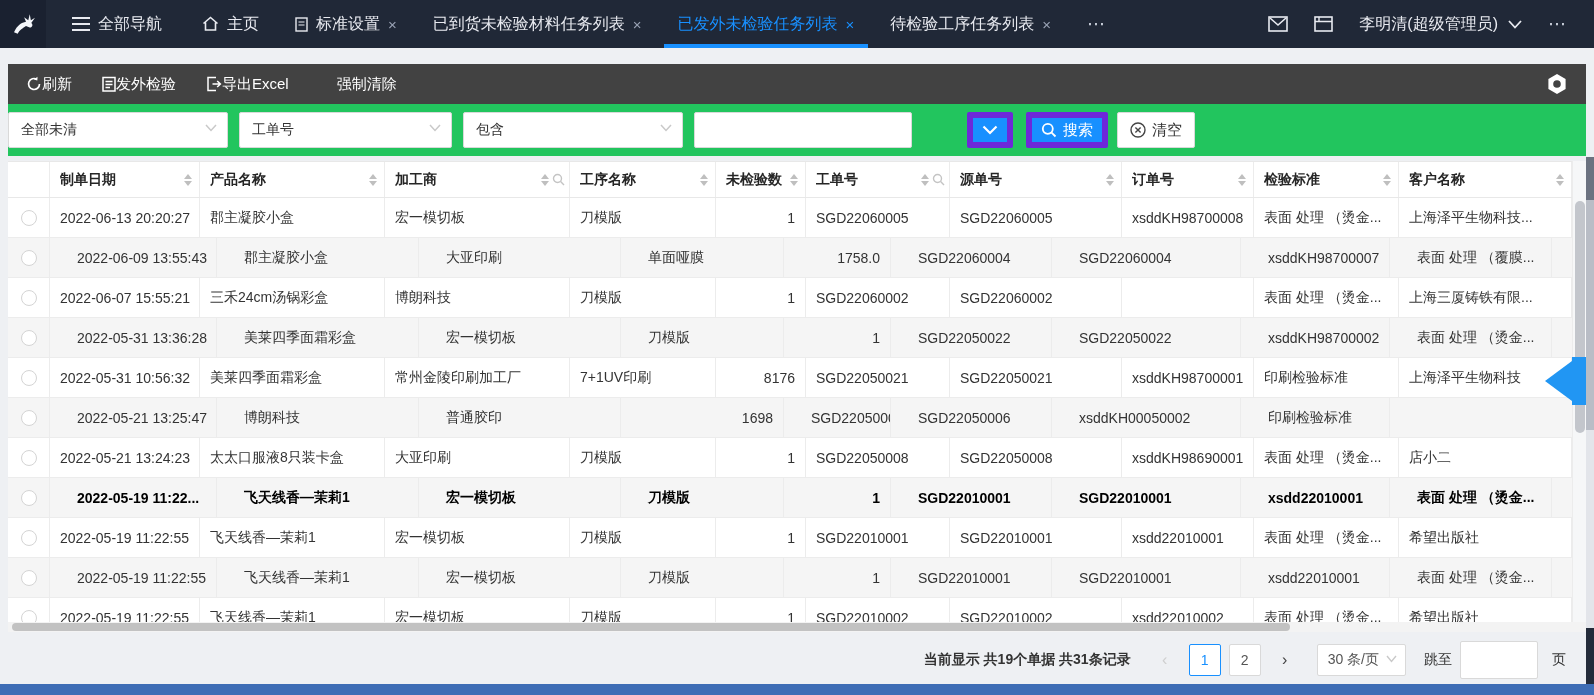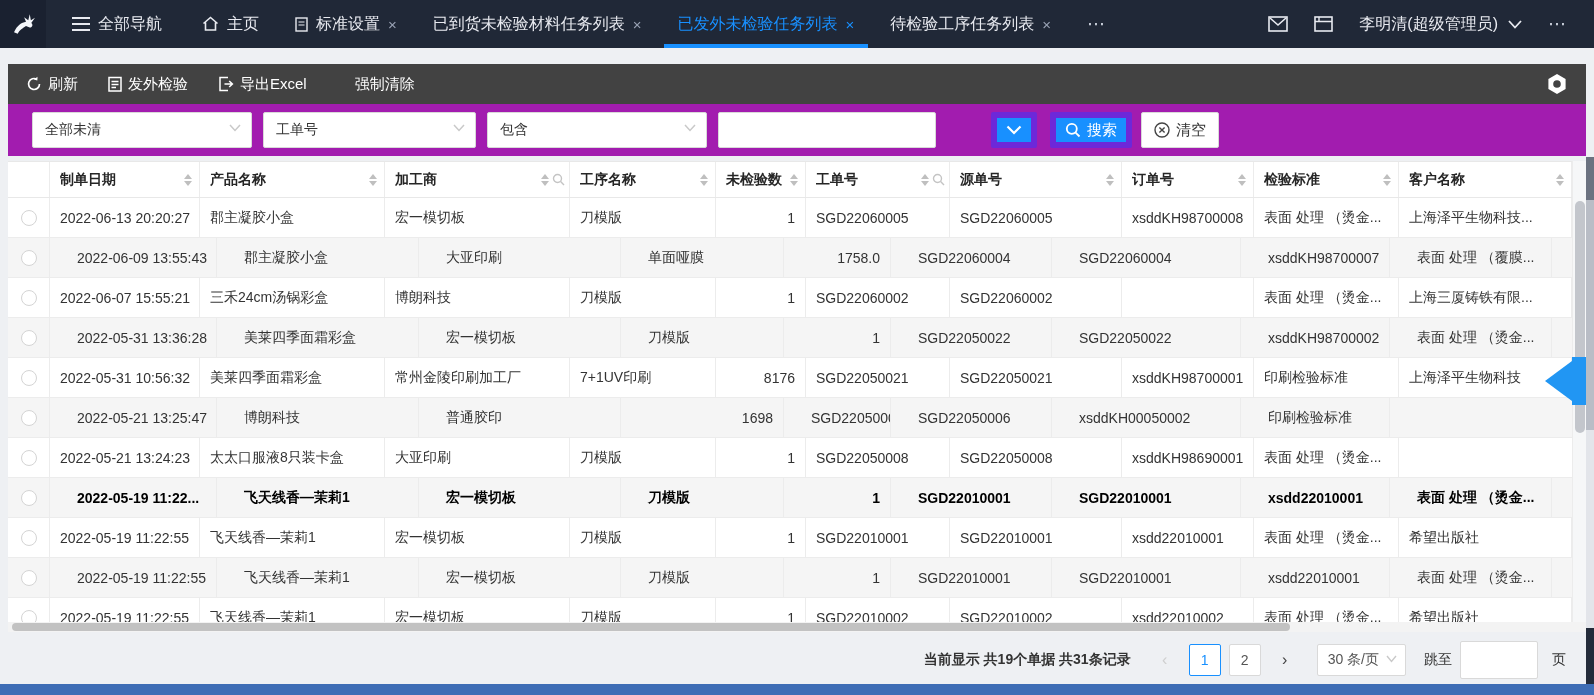--- a/index.html
+++ b/index.html
@@ -16,26 +16,26 @@
   .nav-tab .close { color:#9aa3b5; font-size:15px; line-height:1; }
   .nav-tab.active { color:#1890ff; }
   .nav-tab.active .close { color:#1890ff; }
   .nav-tab.active::after { content:""; position:absolute; left:-14px; right:-14px; bottom:0; height:4px; background:#1890ff; }
   .tab-more { color:#cdd3de; font-size:18px; letter-spacing:2px; margin-right:30px; cursor:pointer; }
   .nav-right { margin-left:auto; display:flex; align-items:center; gap:26px; padding-right:26px; }
   .user-chip { display:flex; align-items:center; gap:10px; white-space:nowrap; }
 
   
   .toolbar { display:flex; align-items:center; height:40px; margin:16px 8px 0 8px; background:#424242; color:#fff; font-size:15px; padding:0 18px; }
-  .tbtn { display:flex; align-items:center; gap:6px; margin-right:30px; cursor:pointer; white-space:nowrap; }
+  .tbtn { display:flex; align-items:center; gap:0; margin-right:30px; cursor:pointer; white-space:nowrap; }
   .tbtn.noicon { margin-left:18px; }
   .toolbar .spacer { flex:1; }
 
   
-  .filter-bar { display:flex; align-items:center; height:52px; margin:0 8px; background:#a21caf; padding:0 24px; }
+  .filter-bar { display:flex; align-items:center; height:52px; margin:0 8px; background:#22c55e; padding:0 0; }
   .sel { position:relative; height:36px; background:#fff; border:1px solid #d9d9d9; border-radius:2px; display:flex; align-items:center; padding:0 28px 0 12px; font-size:14px; color:#333; cursor:pointer; }
   .sel .sel-arrow { position:absolute; right:10px; top:11px; }
   .txt-input { height:36px; border:1px solid #d9d9d9; border-radius:2px; background:#fff; font-size:14px; padding:0 10px; outline:none; font-family:inherit; }
   .btn { height:36px; display:flex; align-items:center; justify-content:center; gap:6px; border-radius:2px; font-size:15px; cursor:pointer; }
   .btn-blue { background:#1890ff; color:#fff; border:6px solid #6d28d9; }
   .btn-plain { background:#fff; color:#333; border:1px solid #d9d9d9; }
 
   
   .table-wrap { position:relative; margin:5px 8px 0 8px; height:471px; background:#fff; overflow:hidden; }
   .tgrid { width:1564px; }
@@ -444,20 +444,21 @@
             </div>
     <div class="cell">2022-05-21 13:24:23</div>
     <div class="cell">太太口服液8只装卡盒</div>
     <div class="cell">大亚印刷</div>
     <div class="cell">刀模版</div>
     <div class="cell num">1</div>
     <div class="cell">SGD22050008</div>
     <div class="cell">SGD22050008</div>
     <div class="cell">xsddKH98690001</div>
     <div class="cell">表面 处理 （烫金...</div>
+    <div class="cell">店小二</div>
   </div>
           <div class="trow alt bold">
     <div class="cell sel-cell">
               <span class="radio"></span>
             </div>
     <div class="cell">2022-05-19 11:22...</div>
     <div class="cell">飞天线香—茉莉1</div>
     <div class="cell">宏一模切板</div>
     <div class="cell">刀模版</div>
     <div class="cell num">1</div>

